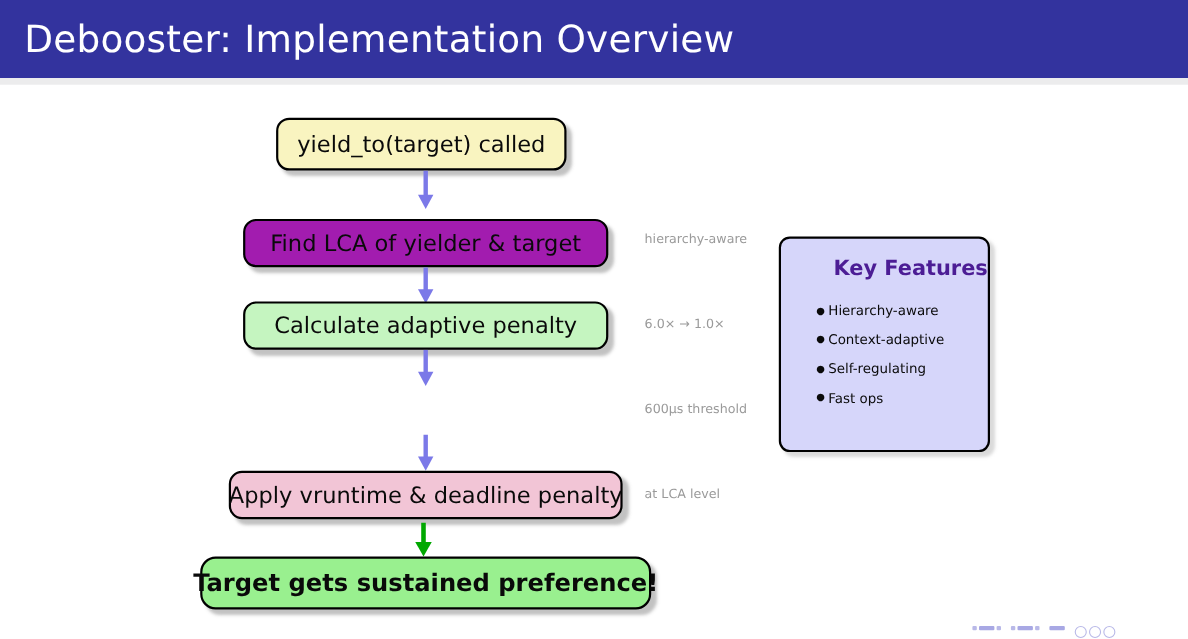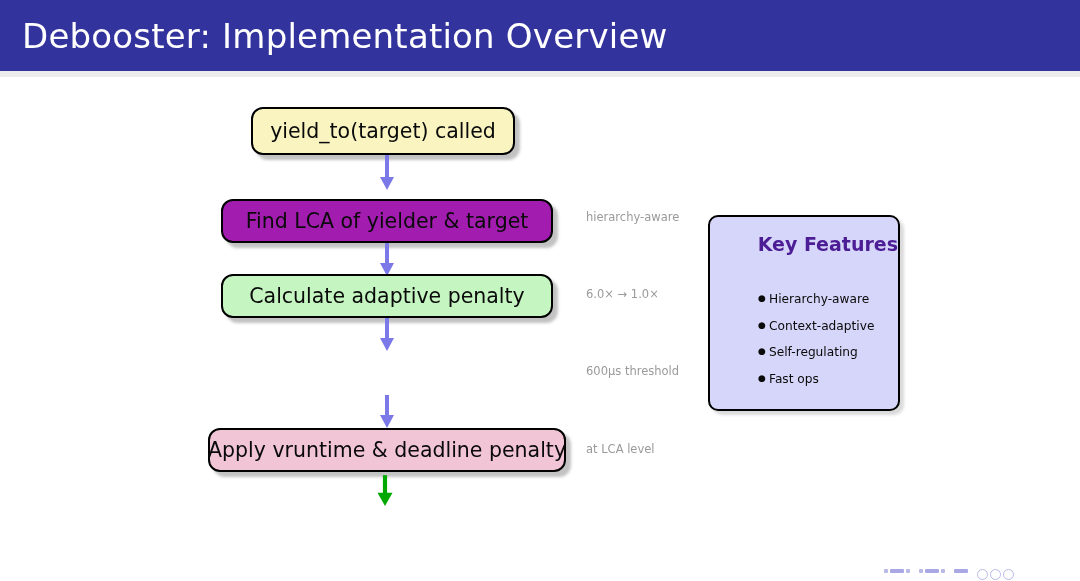--- a/index.html
+++ b/index.html
@@ -107,21 +107,21 @@
     text-align: right;
     color: #4c1d95;
     font-weight: bold;
     font-size: 19px;
     font-family: "DejaVu Sans", sans-serif;
   }
   #key-features-list {
     position: absolute;
     top: 52px;
     left: 32px;
-    margin: 16px;
+    margin: 0;
     padding: 0;
     list-style: none;
   }
   #key-features-list li {
     font-size: 12.2px;
     line-height: 26px;
     color: #0a0a0a;
     white-space: nowrap;
     font-family: "DejaVu Sans", sans-serif;
   }
@@ -200,20 +200,23 @@
 
   <div class="node" id="node-4" style="left:208px; top:351px; width:358px; height:44px; background:#f2c5d6;">
     <span>Apply vruntime &amp; deadline penalty</span>
   </div>
 
   <svg class="arrow" style="left:375px; top:395px;" width="24" height="38" viewBox="0 0 24 38">
     <line x1="12" y1="0" x2="12" y2="24" stroke="#00a800" stroke-width="5"></line>
     <polygon points="12,37 3,21 21,21" fill="#00a800"></polygon>
   </svg>
 
+  <div class="node final" id="node-5" style="left:182px; top:429px; width:410px; height:48px; background:#99f08f;">
+    <span>Target gets sustained preference!</span>
+  </div>
 </div>
 
 <div class="annotation" style="left:586px; top:210px;">hierarchy-aware</div>
 <div class="annotation" style="left:586px; top:287px;">6.0× → 1.0×</div>
 <div class="annotation" style="left:586px; top:364px;">600μs threshold</div>
 <div class="annotation" style="left:586px; top:442px;">at LCA level</div>
 
 <div id="key-features">
   <div id="key-features-title">Key Features</div>
   <ul id="key-features-list">

